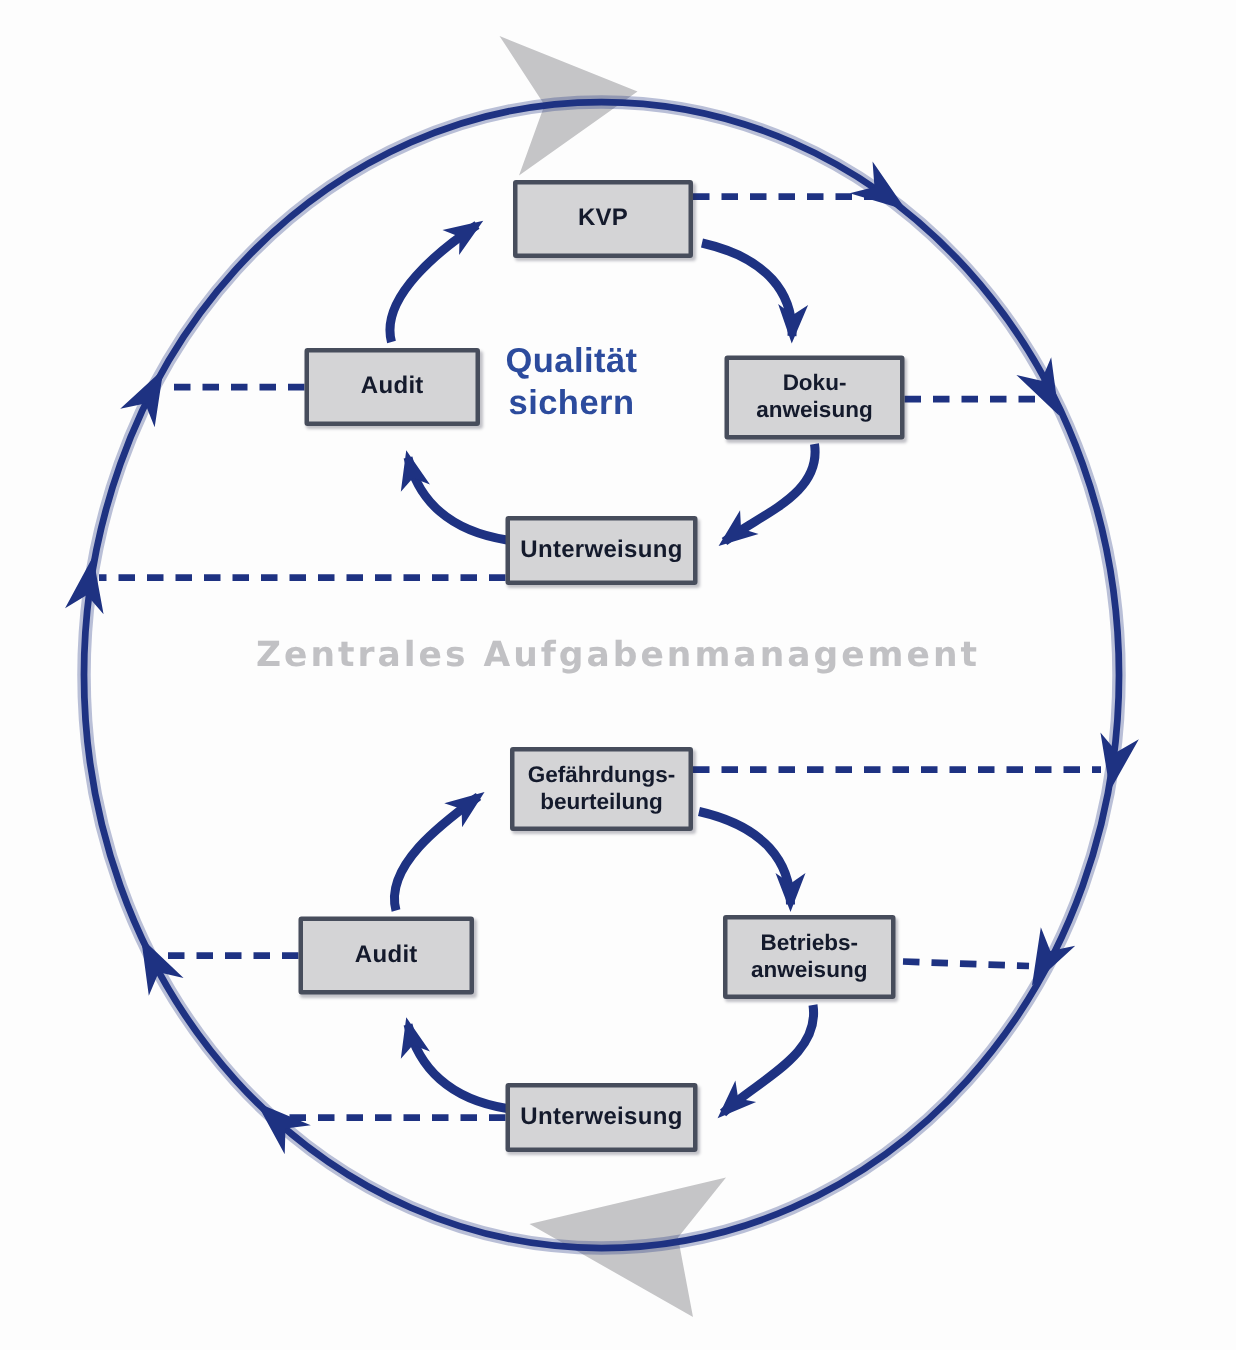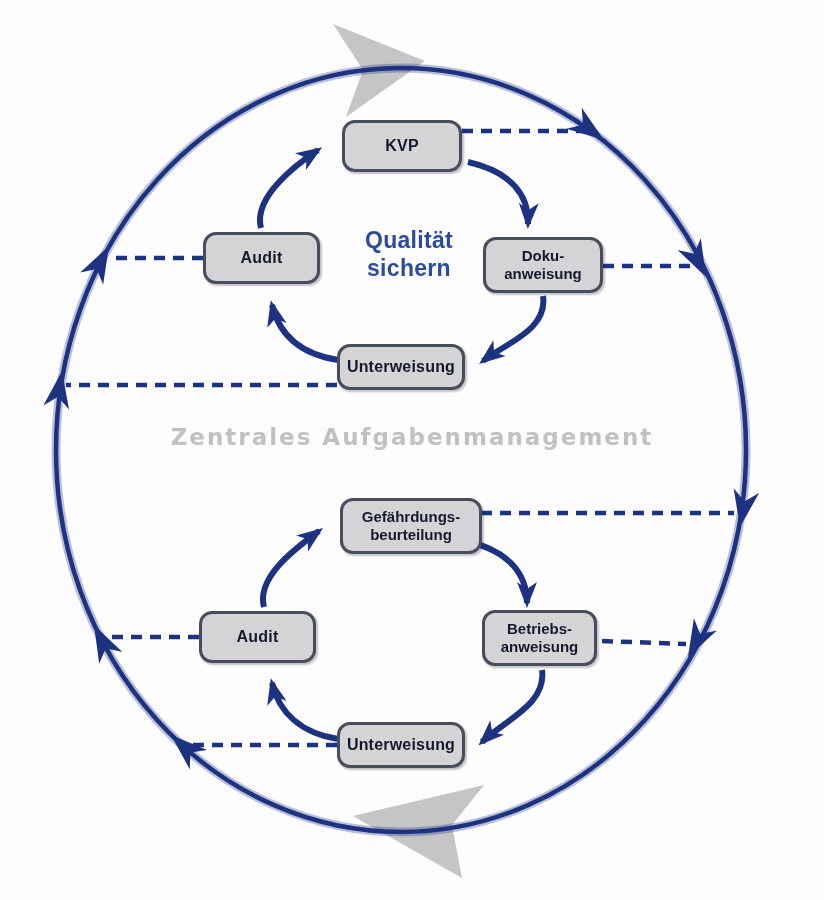--- a/index.html
+++ b/index.html
@@ -15,39 +15,39 @@
   }
   svg.canvas{position:absolute;left:0;top:0;}
   .ring-halo{fill:none;stroke:var(--navy);stroke-width:9;opacity:.30;}
   .ring{fill:none;stroke:var(--navy);stroke-width:4.5;}
   .dash{fill:none;stroke:var(--navy);stroke-width:4.5;stroke-dasharray:11 8;}
   .flow{fill:none;stroke:var(--navy);stroke-width:6;}
   .mhead,.ohead{fill:var(--navy);stroke:none;}
   .gray-arrow{fill:var(--gray-arrow);stroke:none;}
   .node{
     position:absolute;display:flex;flex-direction:column;align-items:center;justify-content:center;
-    background:var(--box-fill);border:3px solid var(--box-border);border-radius:13px;
+    background:var(--box-fill);border:3px solid var(--box-border);border-radius:2px;
     color:var(--box-text);font-weight:bold;text-align:center;line-height:1.18;
     box-shadow:1.5px 2px 2px rgba(40,40,60,.28);box-sizing:border-box;
   }
   .node.f16{font-size:16px;letter-spacing:.2px;}
   .node.f15{font-size:15px;letter-spacing:0;}
   .node-kvp{left:342px;top:120px;width:120px;height:52px;}
   .node-audit-q{left:203px;top:232px;width:117px;height:52px;}
   .node-doku{left:483px;top:237px;width:120px;height:56px;}
   .node-unterweisung-q{left:337px;top:344px;width:128px;height:46px;}
-  .node-gefaehrdung{left:340px;top:498px;width:142px;height:56px;}
+  .node-gefaehrdung{left:340px;top:498px;width:122px;height:56px;}
   .node-audit-s{left:199px;top:611px;width:117px;height:52px;}
   .node-betriebs{left:482px;top:610px;width:115px;height:56px;}
   .node-unterweisung-s{left:337px;top:722px;width:128px;height:46px;}
   .cycle-label{
     position:absolute;color:var(--label-blue);font-weight:bold;
     font-size:23px;line-height:1.22;text-align:center;letter-spacing:.3px;
   }
-  .cycle-label-quality{left:309px;top:226px;width:200px;}
+  .cycle-label-quality{left:281px;top:226px;width:200px;}
   .cycle-label-safety{left:280px;top:606px;width:235px;}
   .center-title{
     position:absolute;left:0;top:424px;width:824px;text-align:center;
     color:var(--center-gray);font-family:"DejaVu Sans",sans-serif;
     font-weight:bold;font-size:23px;letter-spacing:2px;white-space:nowrap;
   }
 </style>
 </head>
 <body>
 

